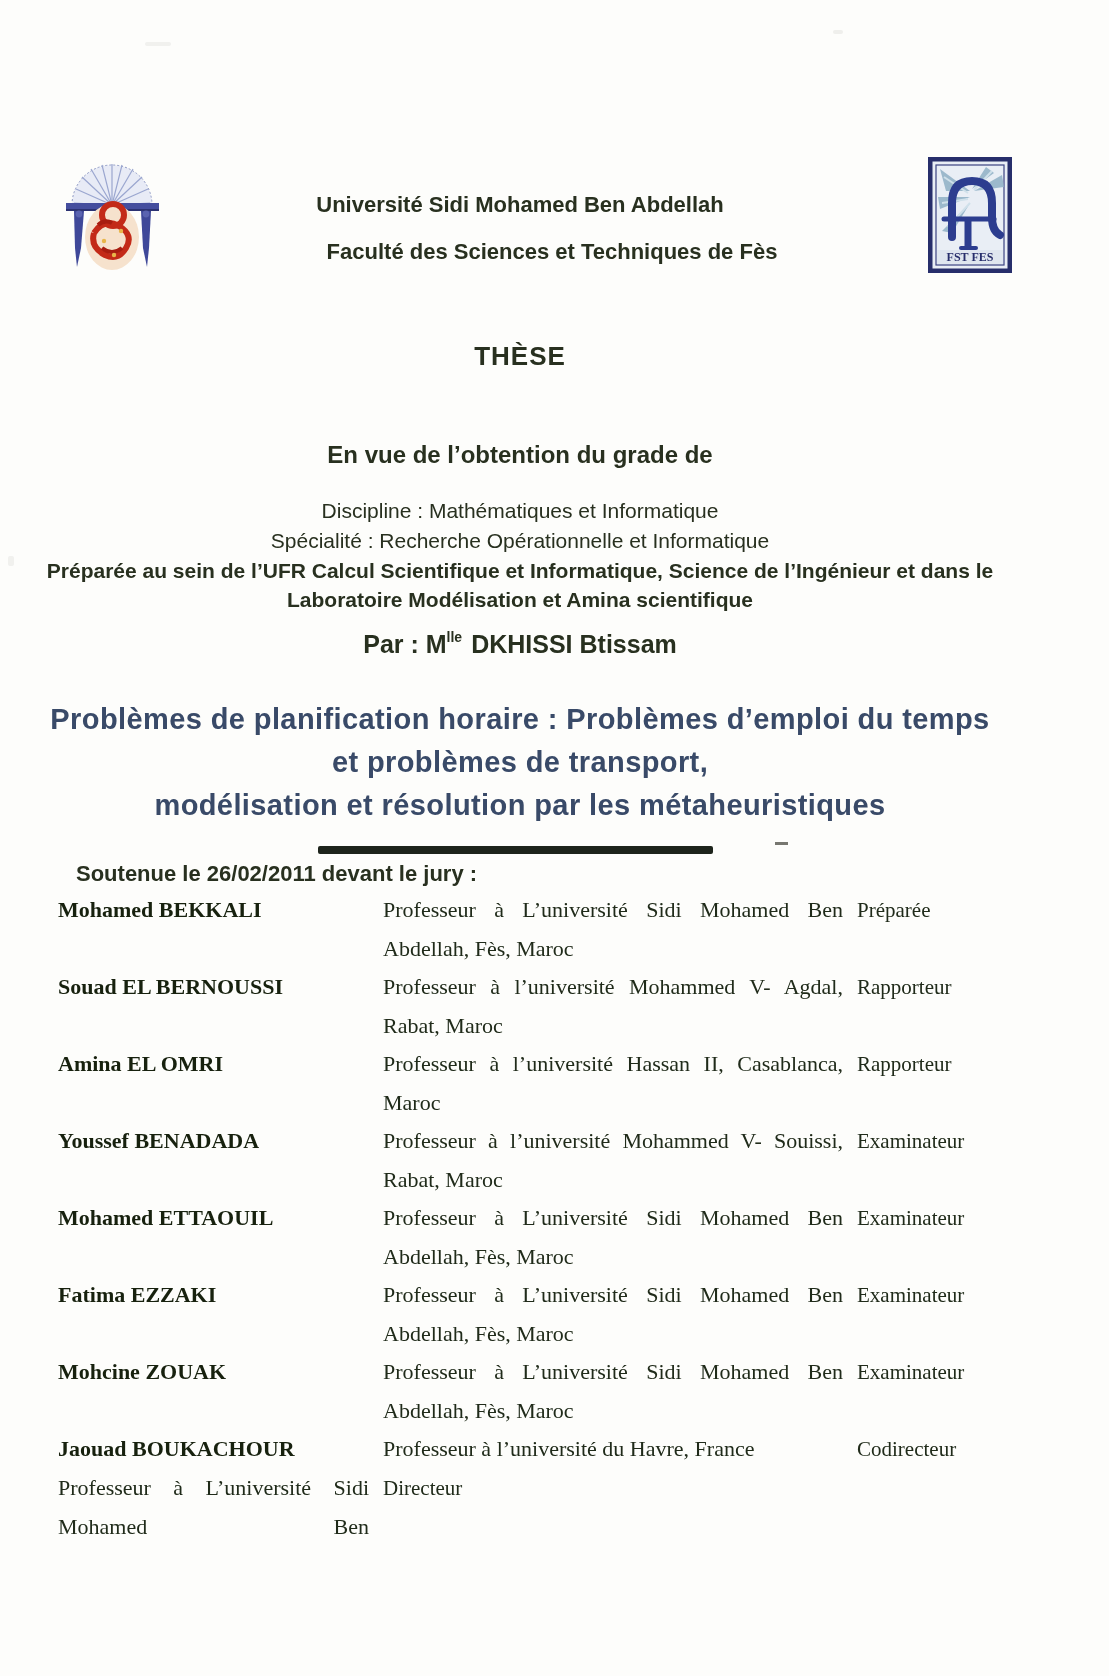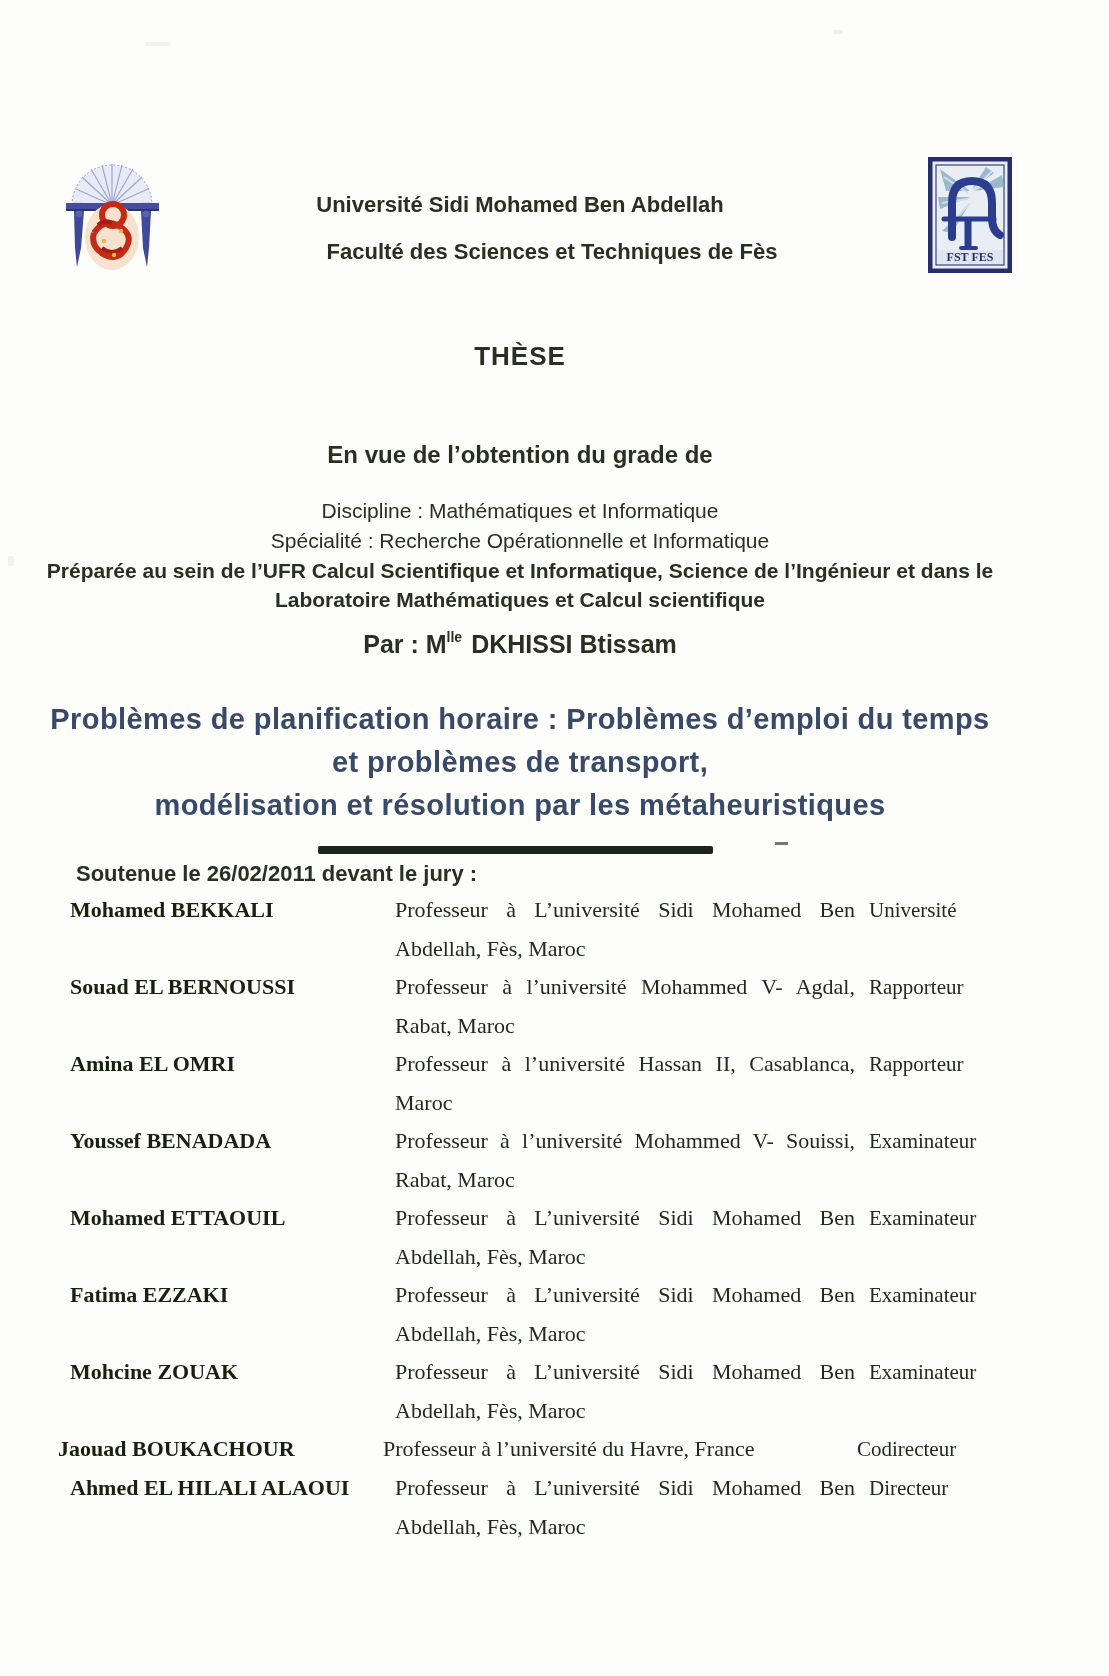--- a/index.html
+++ b/index.html
@@ -34,21 +34,21 @@
   .stray-dash{position:absolute;left:775px;top:842px;width:13px;height:3px;background:#55554e;opacity:.8;}
   
   .soutenue{position:absolute;left:76px;top:861px;font-size:22px;font-weight:700;}
   
   .jury{
     position:absolute;left:58px;top:891px;width:996px;
     font-family:"Liberation Serif",serif;
     font-size:22px;color:#202b1a;line-height:38.5px;
   }
   .jrow{display:grid;grid-template-columns:311px 460px 1fr;column-gap:14px;overflow:hidden;}
-  .jrow.r2{height:77px;margin-left:12px;}
+  .jrow.r2{height:77px;}
   .jrow.r1{height:39px;}
   .jname{font-weight:700;color:#17210e;}
   .jaff .l1{text-align:justify;text-align-last:justify;}
   .jrow.single .jaff .l1{text-align:left;text-align-last:auto;}
   .jrole{font-size:21px;}
   
   .logo-left{position:absolute;left:64px;top:153px;width:100px;height:122px;}
   .logo-right{position:absolute;left:928px;top:157px;width:84px;height:116px;}
   
   .artifact{position:absolute;background:#8a8a82;border-radius:2px;}
@@ -138,21 +138,21 @@
   <div class="cblock these">THÈSE</div>
   <div class="cblock envue">En vue de l’obtention du grade de</div>
 
   <div class="cblock disc">
     <span class="lbl">Discipline : </span><span class="val">Mathématiques et Informatique</span>
   </div>
   <div class="cblock spec">
     <span class="lbl">Spécialité : </span><span class="val">Recherche Opérationnelle et Informatique</span>
   </div>
   <div class="cblock prep1">Préparée au sein de l’UFR Calcul Scientifique et Informatique, Science de l’Ingénieur et dans le</div>
-  <div class="cblock prep2">Laboratoire Mathématiques et Calcul scientifique</div>
+  <div class="cblock prep2">Laboratoire Modélisation et Amina scientifique</div>
 
   <div class="cblock par">
     <span>Par : M</span><sup>lle</sup><span class="aname">DKHISSI Btissam</span>
   </div>
 
   <div class="cblock ttl t1">Problèmes de planification horaire : Problèmes d’emploi du temps</div>
   <div class="cblock ttl t2">et problèmes de transport,</div>
   <div class="cblock ttl t3">modélisation et résolution par les métaheuristiques</div>
 
   <div class="divider"></div>
@@ -161,21 +161,21 @@
   <div class="soutenue">Soutenue le 26/02/2011 devant le jury :</div>
 
   <div class="jury">
 
     <div class="jrow r2">
       <div class="jname">Mohamed BEKKALI</div>
       <div class="jaff">
         <div class="l1">Professeur à L’université Sidi Mohamed Ben</div>
         <div class="l2">Abdellah, Fès, Maroc</div>
       </div>
-      <div class="jrole">Université</div>
+      <div class="jrole">Préparée</div>
     </div>
 
     <div class="jrow r2">
       <div class="jname">Souad EL BERNOUSSI</div>
       <div class="jaff">
         <div class="l1">Professeur à l’université Mohammed V- Agdal,</div>
         <div class="l2">Rabat, Maroc</div>
       </div>
       <div class="jrole">Rapporteur</div>
     </div>
@@ -227,21 +227,20 @@
 
     <div class="jrow r1 single">
       <div class="jname">Jaouad BOUKACHOUR</div>
       <div class="jaff">
         <div class="l1">Professeur à l’université du Havre, France</div>
       </div>
       <div class="jrole">Codirecteur</div>
     </div>
 
     <div class="jrow r2">
-      <div class="jname">Ahmed EL HILALI ALAOUI</div>
       <div class="jaff">
         <div class="l1">Professeur à L’université Sidi Mohamed Ben</div>
         <div class="l2">Abdellah, Fès, Maroc</div>
       </div>
       <div class="jrole">Directeur</div>
     </div>
 
   </div>
 </div>
 

